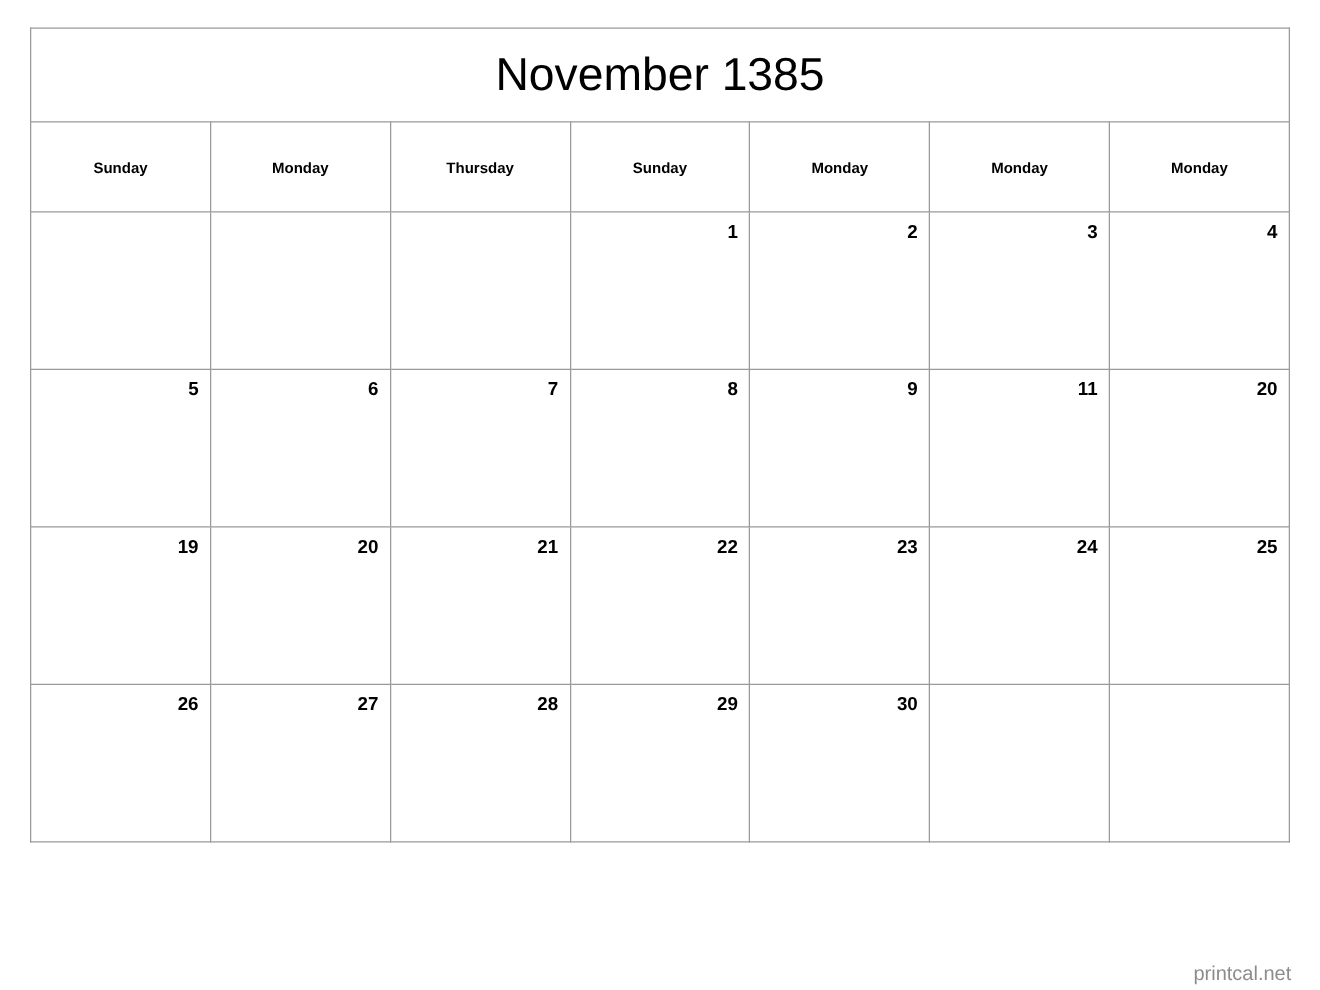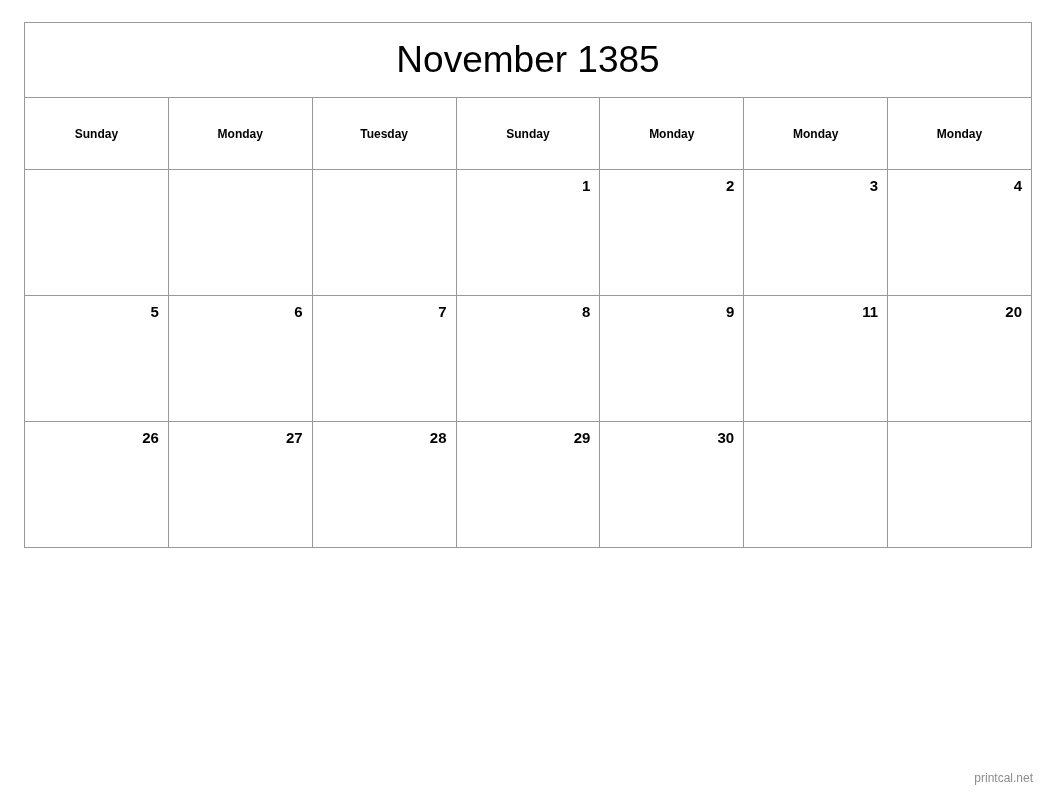--- a/index.html
+++ b/index.html
@@ -50,39 +50,39 @@
     vertical-align: top;
     text-align: right;
     font-size: 15px;
     font-weight: 700;
     padding: 7px 9px 0 0;
   }
   .watermark {
     position: absolute;
     top: 771px;
     right: 23px;
-    font-size: 12px;
+    font-size: 16px;
     font-weight: 400;
     color: #8c8c8c;
   }
 </style>
 </head>
 <body>
 
 <div class="page">
 
   <table class="calendar">
     <tbody>
       <tr>
         <td class="title-cell" colspan="7">November 1385</td>
       </tr>
       <tr>
         <th class="day-header">Sunday</th>
         <th class="day-header">Monday</th>
-        <th class="day-header">Tuesday</th>
+        <th class="day-header">Thursday</th>
         <th class="day-header">Sunday</th>
         <th class="day-header">Monday</th>
         <th class="day-header">Monday</th>
         <th class="day-header">Monday</th>
       </tr>
       <tr>
         <td class="day-cell"></td>
         <td class="day-cell"></td>
         <td class="day-cell"></td>
         <td class="day-cell">1</td>
@@ -93,20 +93,29 @@
       <tr>
         <td class="day-cell">5</td>
         <td class="day-cell">6</td>
         <td class="day-cell">7</td>
         <td class="day-cell">8</td>
         <td class="day-cell">9</td>
         <td class="day-cell">11</td>
         <td class="day-cell">20</td>
       </tr>
       <tr>
+        <td class="day-cell">19</td>
+        <td class="day-cell">20</td>
+        <td class="day-cell">21</td>
+        <td class="day-cell">22</td>
+        <td class="day-cell">23</td>
+        <td class="day-cell">24</td>
+        <td class="day-cell">25</td>
+      </tr>
+      <tr>
         <td class="day-cell">26</td>
         <td class="day-cell">27</td>
         <td class="day-cell">28</td>
         <td class="day-cell">29</td>
         <td class="day-cell">30</td>
         <td class="day-cell"></td>
         <td class="day-cell"></td>
       </tr>
     </tbody>
   </table>

